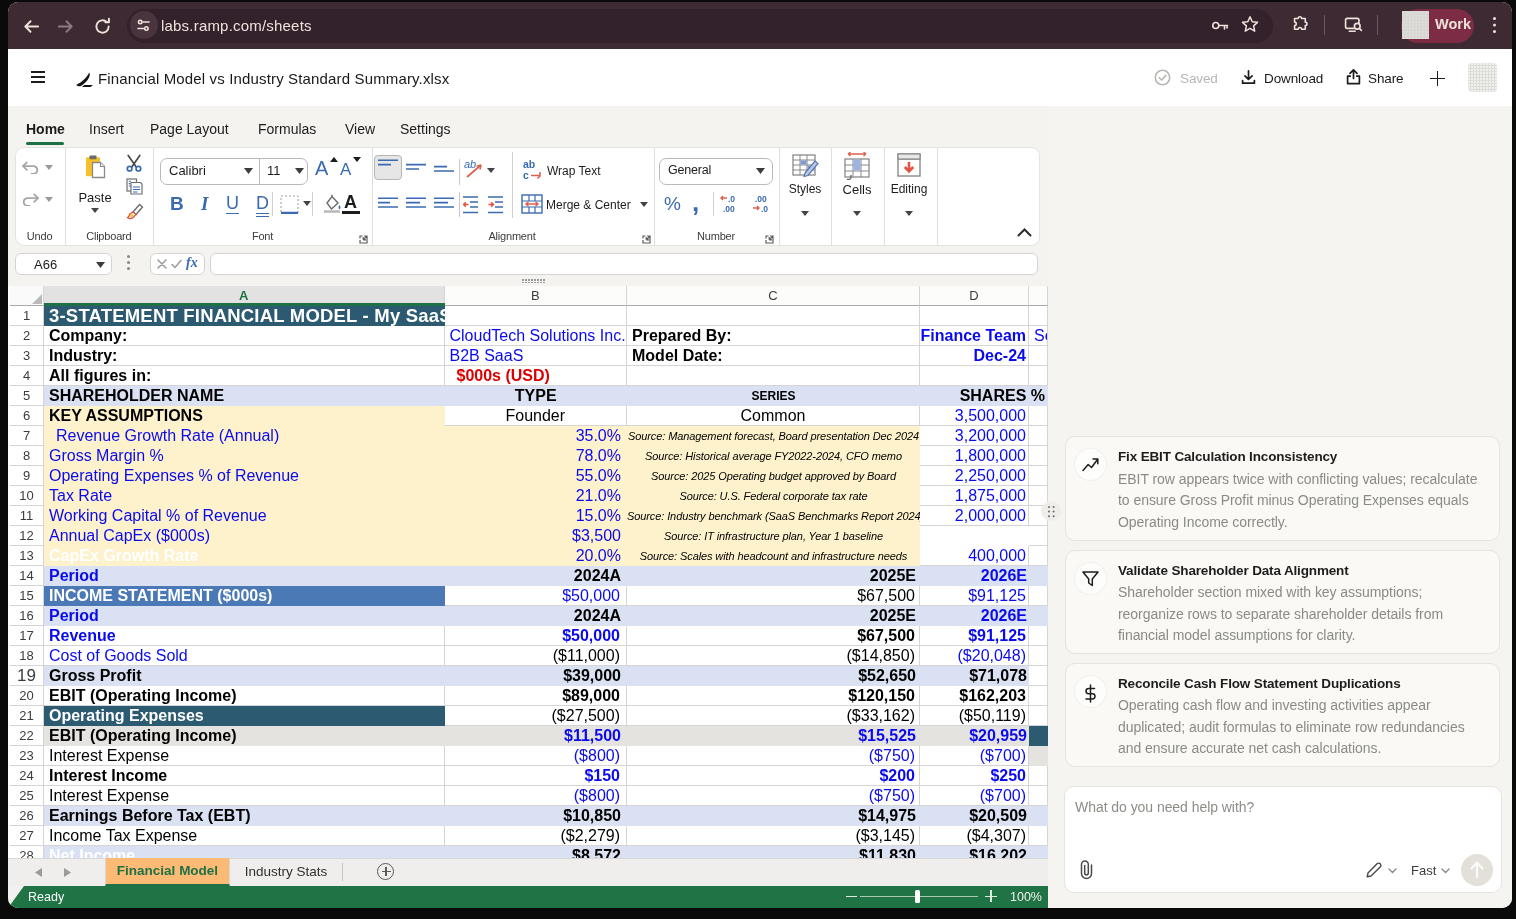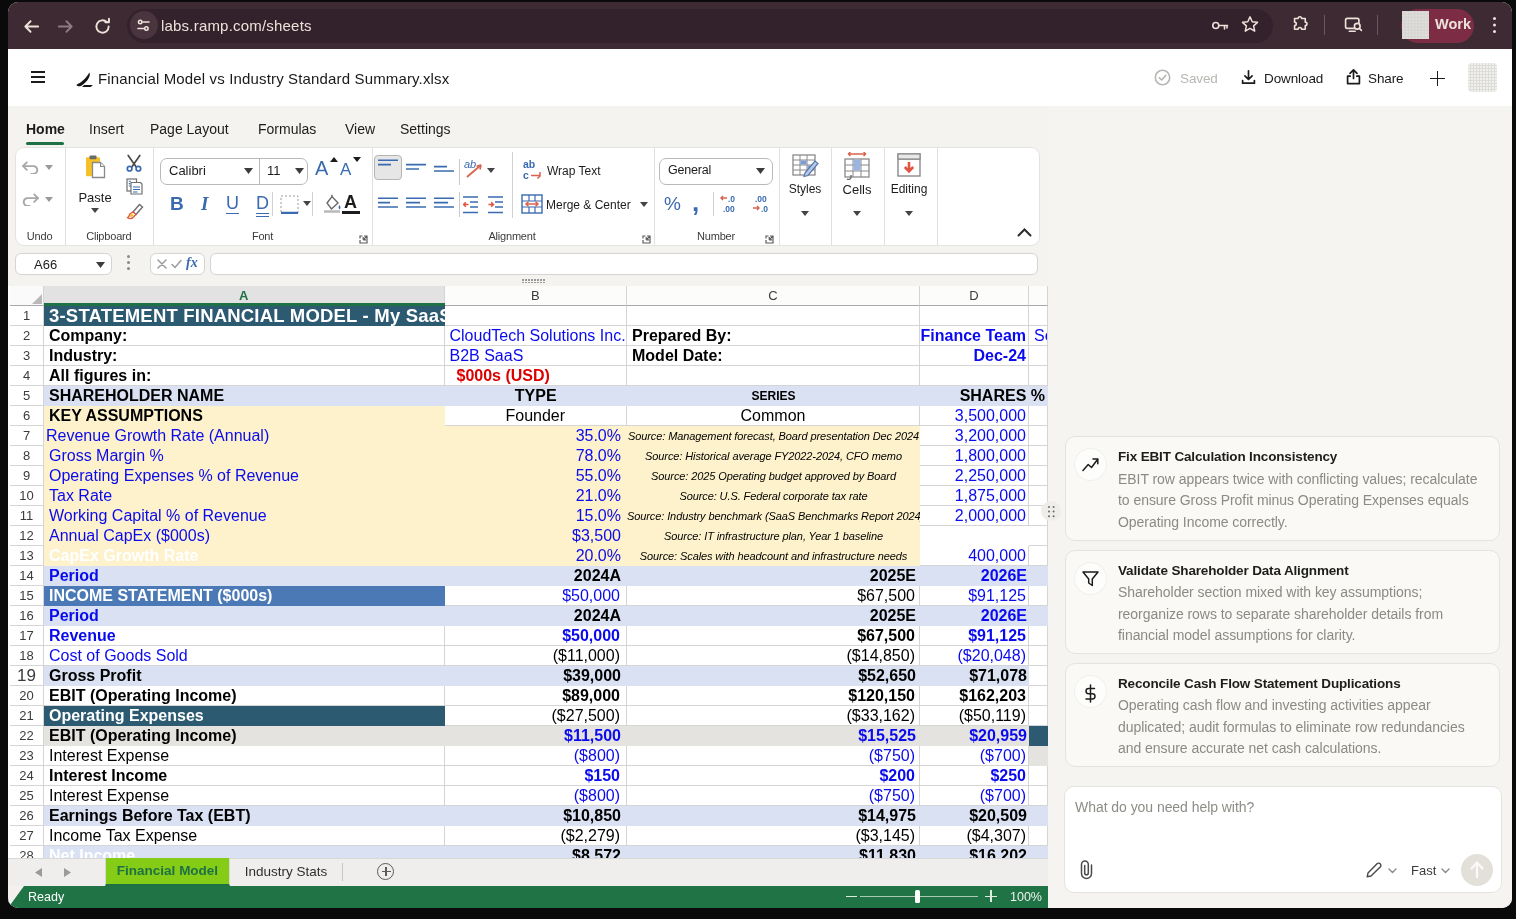--- a/index.html
+++ b/index.html
@@ -422,21 +422,21 @@
         <div style="position:absolute;inset:0;line-height:20px;font-size:16px;color:#000;white-space:nowrap;overflow:hidden;text-align:center;">Founder</div>
       </div>
 <div class="ab" style="left:619px;top:120.0px;width:293px;height:20px;background:#fff;border-right:1px solid #d5d5d5;border-bottom:1px solid #d5d5d5;">
         <div style="position:absolute;inset:0;line-height:20px;font-size:16px;color:#000;white-space:nowrap;overflow:hidden;text-align:center;">Common</div>
       </div>
 <div class="ab" style="left:912px;top:120.0px;width:109px;height:20px;background:#fff;border-right:1px solid #d5d5d5;border-bottom:1px solid #d5d5d5;">
         <div style="position:absolute;inset:0;line-height:20px;font-size:16px;color:#000;white-space:nowrap;overflow:hidden;padding-right:2px;text-align:right;color:#0a0aee">3,500,000</div>
       </div>
 <div class="ab" style="left:1021px;top:120.0px;width:18.5px;height:20px;background:#fff;border-right:1px solid #d5d5d5;border-bottom:1px solid #d5d5d5;"></div>
 <div class="ab" style="left:36px;top:140.0px;width:400.5px;height:20px;background:#fdf2cc;">
-        <div style="position:absolute;inset:0;line-height:20px;font-size:16px;color:#000;white-space:nowrap;overflow:hidden;padding-left:2px;text-align:left;color:#0a0aee">Revenue Growth Rate (Annual)</div>
+        <div style="position:absolute;inset:0;line-height:20px;font-size:16px;color:#000;white-space:nowrap;overflow:hidden;padding-left:12px;text-align:left;color:#0a0aee">Revenue Growth Rate (Annual)</div>
       </div>
 <div class="ab" style="left:436.5px;top:140.0px;width:182.5px;height:20px;background:#fdf2cc;">
         <div style="position:absolute;inset:0;line-height:20px;font-size:16px;color:#000;white-space:nowrap;overflow:hidden;padding-right:6px;text-align:right;color:#0a0aee">35.0%</div>
       </div>
 <div class="ab" style="left:619px;top:140.0px;width:293px;height:20px;background:#fdf2cc;">
         <div style="position:absolute;inset:0;line-height:20px;color:#000;white-space:nowrap;overflow:hidden;text-align:center;font-style:italic;font-size:11px;color:#000;letter-spacing:-0.1px">Source: Management forecast, Board presentation Dec 2024</div>
       </div>
 <div class="ab" style="left:912px;top:140.0px;width:109px;height:20px;background:#fff;border-right:1px solid #d5d5d5;border-bottom:1px solid #d5d5d5;">
         <div style="position:absolute;inset:0;line-height:20px;font-size:16px;color:#000;white-space:nowrap;overflow:hidden;padding-right:2px;text-align:right;color:#0a0aee">3,200,000</div>
       </div>
@@ -716,21 +716,21 @@
 <div class="ab" style="left:1021px;top:560.0px;width:18.5px;height:20px;background:#d9e1f2;"></div>
 <div class="ab" style="left:900px;top:100.0px;width:137px;height:20px;line-height:20px;text-align:right;font-weight:700;font-size:16px;color:#000;white-space:nowrap;z-index:3">SHARES %</div>
 </div>
 <div class="ab" style="left:0;top:856px;width:1039.5px;height:28px;background:#f0eeec;border-top:1px solid #d8d8d6"></div>
 <svg class="ab" style="left:26px;top:866px" width="8" height="9" viewBox="0 0 8 9" fill="#9a9a98">
       <path d="M8 0 L1 4.5 L8 9 Z"></path>
     </svg>
 <svg class="ab" style="left:56px;top:866px" width="8" height="9" viewBox="0 0 8 9" fill="#9a9a98">
       <path d="M0 0 L7 4.5 L0 9 Z"></path>
     </svg>
-<div class="ab" style="left:97px;top:856px;width:125px;height:28px;background:#84cc16;border-left:1px solid #d8d8d6;border-right:1px solid #d8d8d6;border-bottom:2.5px solid #1e7145;color:#1e7145;font-weight:700;font-size:13.5px;text-align:center;line-height:26px">Financial Model</div>
+<div class="ab" style="left:97px;top:856px;width:125px;height:28px;background:#fdba74;border-left:1px solid #d8d8d6;border-right:1px solid #d8d8d6;border-bottom:2.5px solid #1e7145;color:#1e7145;font-weight:700;font-size:13.5px;text-align:center;line-height:26px">Financial Model</div>
 <div class="ab" style="left:228px;top:856px;width:100px;height:28px;color:#2f2f2f;font-size:13.5px;text-align:center;line-height:28px">Industry Stats</div>
 <div class="ab" style="left:334px;top:861px;width:1px;height:18px;background:#c6c6c4"></div>
 <div class="ab" style="left:369px;top:861px;width:17px;height:17px;border-radius:50%;border:1.2px solid #5a5a58"></div>
 <div class="ab" style="left:373.5px;top:868.8px;width:9px;height:1.4px;background:#5a5a58"></div>
 <div class="ab" style="left:377.3px;top:865px;width:1.4px;height:9px;background:#5a5a58"></div>
 <div class="ab" style="left:0;top:884px;width:1039.5px;height:22px;background:#1f7345"></div>
 <svg class="ab" style="left:0px;top:884px" width="16" height="22" viewBox="0 0 16 22" fill="#f2f1ef">
       <path d="M0 0 L16 0 L0 22 Z"></path>
     </svg>
 <div class="ab" style="left:20px;top:888px;color:#fff;font-size:12.5px">Ready</div>

